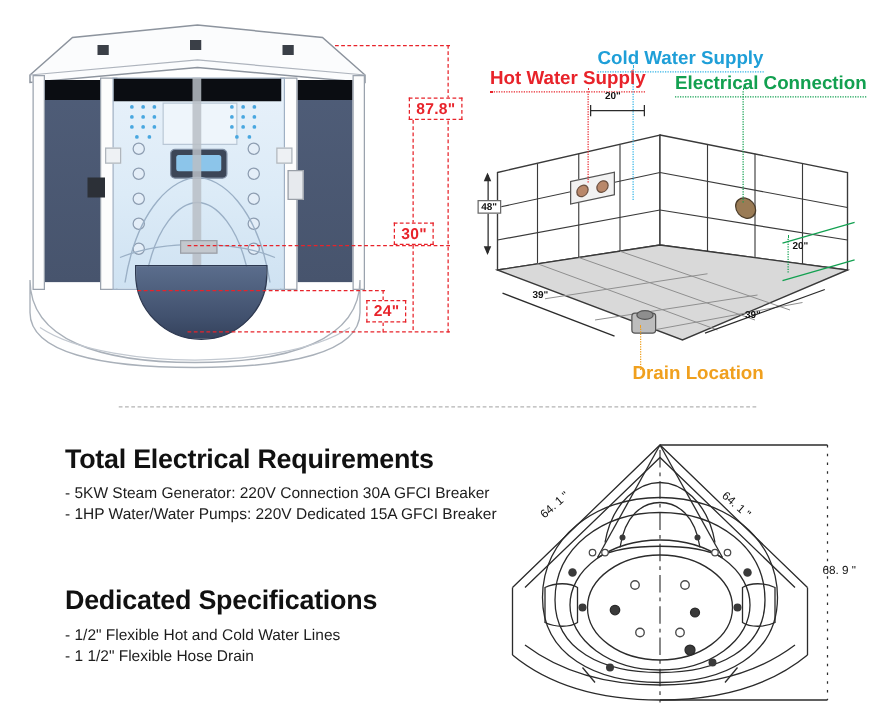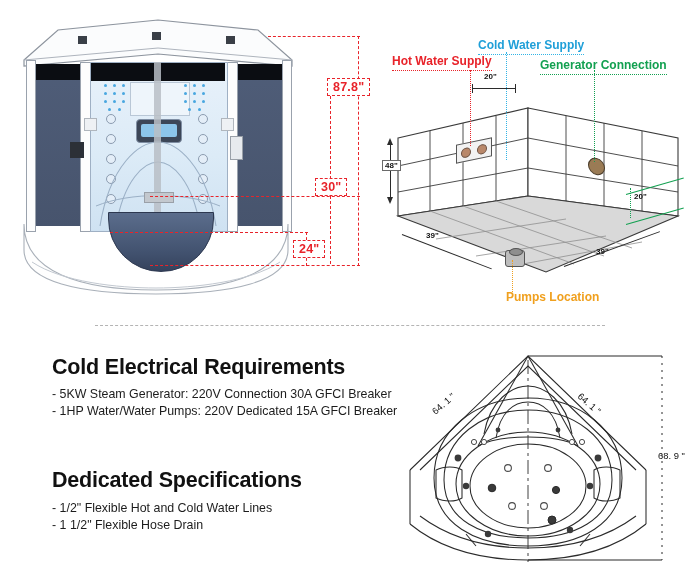--- a/index.html
+++ b/index.html
@@ -29,21 +29,21 @@
   .ringjet{position:absolute;width:8px;height:8px;border-radius:50%;
            border:1.3px solid #8c9cb0;background:#e4eef8;}
   .basin{background:linear-gradient(180deg,#5b6d8c 0%,#41516e 70%,#35425c 100%);}
   .dot-red{border-left:1.3px dotted #e8232a;}
   .dot-blue{border-left:1.3px dotted #31b4e6;}
   .dot-green{border-left:1.3px dotted #12a050;}
   .dot-orange{border-left:1.4px dotted #f0a01e;}
   .u-red{border-bottom:1.2px dotted #e8232a;}
   .u-blue{border-bottom:1.2px dotted #31b4e6;}
   .u-green{border-bottom:1.2px dotted #12a050;}
-  .lbl{font-size:12px;font-weight:bold;white-space:nowrap;}
+  .lbl{font-size:15px;font-weight:bold;white-space:nowrap;}
   .dimsm{font-size:8px;font-weight:bold;color:#111;}
   .dimbox{border:1px solid #6a6a6a;background:#fff;padding:0 2px;}
   .blackline{background:#2b2b2b;}
   .greenline{background:#12a050;}
   
   .plan{left:404px;top:338px;width:286px;height:228px;}
   .dimtxt{font-size:9.4px;color:#111;font-family:"Liberation Sans",sans-serif;}
 </style>
 </head>
 <body>
@@ -207,22 +207,22 @@
     <div class="abs" style="left:3px;top:-3px;width:12px;height:6px;border-radius:50%;background:#8e8e8e;border:1px solid #555;"></div>
   </div>
 
   <div class="abs dot-red" style="left:92px;top:42px;height:76px;"></div>
   <div class="abs dot-blue" style="left:128px;top:24px;height:108px;"></div>
   <div class="abs dot-green" style="left:216px;top:42px;height:92px;"></div>
   <div class="abs dot-orange" style="left:134px;top:232px;height:36px;"></div>
 
   <div class="abs lbl red u-red" style="left:14px;top:26px;padding-bottom:2px;">Hot Water Supply</div>
   <div class="abs lbl blue u-blue" style="left:100px;top:10px;padding-bottom:2px;">Cold Water Supply</div>
-  <div class="abs lbl green u-green" style="left:162px;top:30px;padding-bottom:2px;">Generator Connection</div>
-  <div class="abs lbl orange" style="left:128px;top:262px;">Pumps Location</div>
+  <div class="abs lbl green u-green" style="left:162px;top:30px;padding-bottom:2px;">Electrical Connection</div>
+  <div class="abs lbl orange" style="left:128px;top:262px;">Drain Location</div>
 
   <div class="abs blackline" style="left:94px;top:60px;width:44px;height:1px;"></div>
   <div class="abs blackline" style="left:94px;top:56px;width:1px;height:9px;"></div>
   <div class="abs blackline" style="left:137px;top:56px;width:1px;height:9px;"></div>
   <div class="abs dimsm" style="left:106px;top:44px;">20"</div>
 
   <div class="abs blackline" style="left:12px;top:112px;width:1px;height:62px;"></div>
   <div class="abs dimsm dimbox" style="left:4px;top:132px;">48"</div>
   <svg width="16" height="70" style="position:absolute;left:6px;top:110px">
     <polygon points="6,0 3,7 9,7" fill="#2b2b2b"></polygon>
@@ -236,21 +236,21 @@
   <div class="abs dimsm" style="left:218px;top:219px;">39"</div>
 
   <div class="abs greenline" style="left:248px;top:166px;width:60px;height:1px;transform:rotate(-16deg);transform-origin:left center;"></div>
   <div class="abs greenline" style="left:248px;top:196px;width:60px;height:1px;transform:rotate(-16deg);transform-origin:left center;"></div>
   <div class="abs" style="left:252px;top:160px;height:30px;border-left:1.2px dotted #12a050;"></div>
   <div class="abs dimsm green" style="left:256px;top:164px;">20"</div>
 </div>
 
 <div class="abs divider" style="left:95px;top:325px;width:510px;"></div>
 
-<div class="abs h1" style="left:52px;top:355px;">Cold Electrical Requirements</div>
+<div class="abs h1" style="left:52px;top:355px;">Total Electrical Requirements</div>
 <div class="abs spec" style="left:52px;top:386px;">- 5KW Steam Generator: 220V Connection 30A GFCI Breaker</div>
 <div class="abs spec" style="left:52px;top:403px;">- 1HP Water/Water Pumps: 220V Dedicated 15A GFCI Breaker</div>
 
 <div class="abs h1" style="left:52px;top:468px;">Dedicated Specifications</div>
 <div class="abs spec" style="left:52px;top:500px;">- 1/2" Flexible Hot and Cold Water Lines</div>
 <div class="abs spec" style="left:52px;top:517px;">- 1 1/2" Flexible Hose Drain</div>
 
 <div class="abs plan">
   <svg width="286" height="228">
     <g fill="none" stroke="#2b2b2b" stroke-width="1.05">

